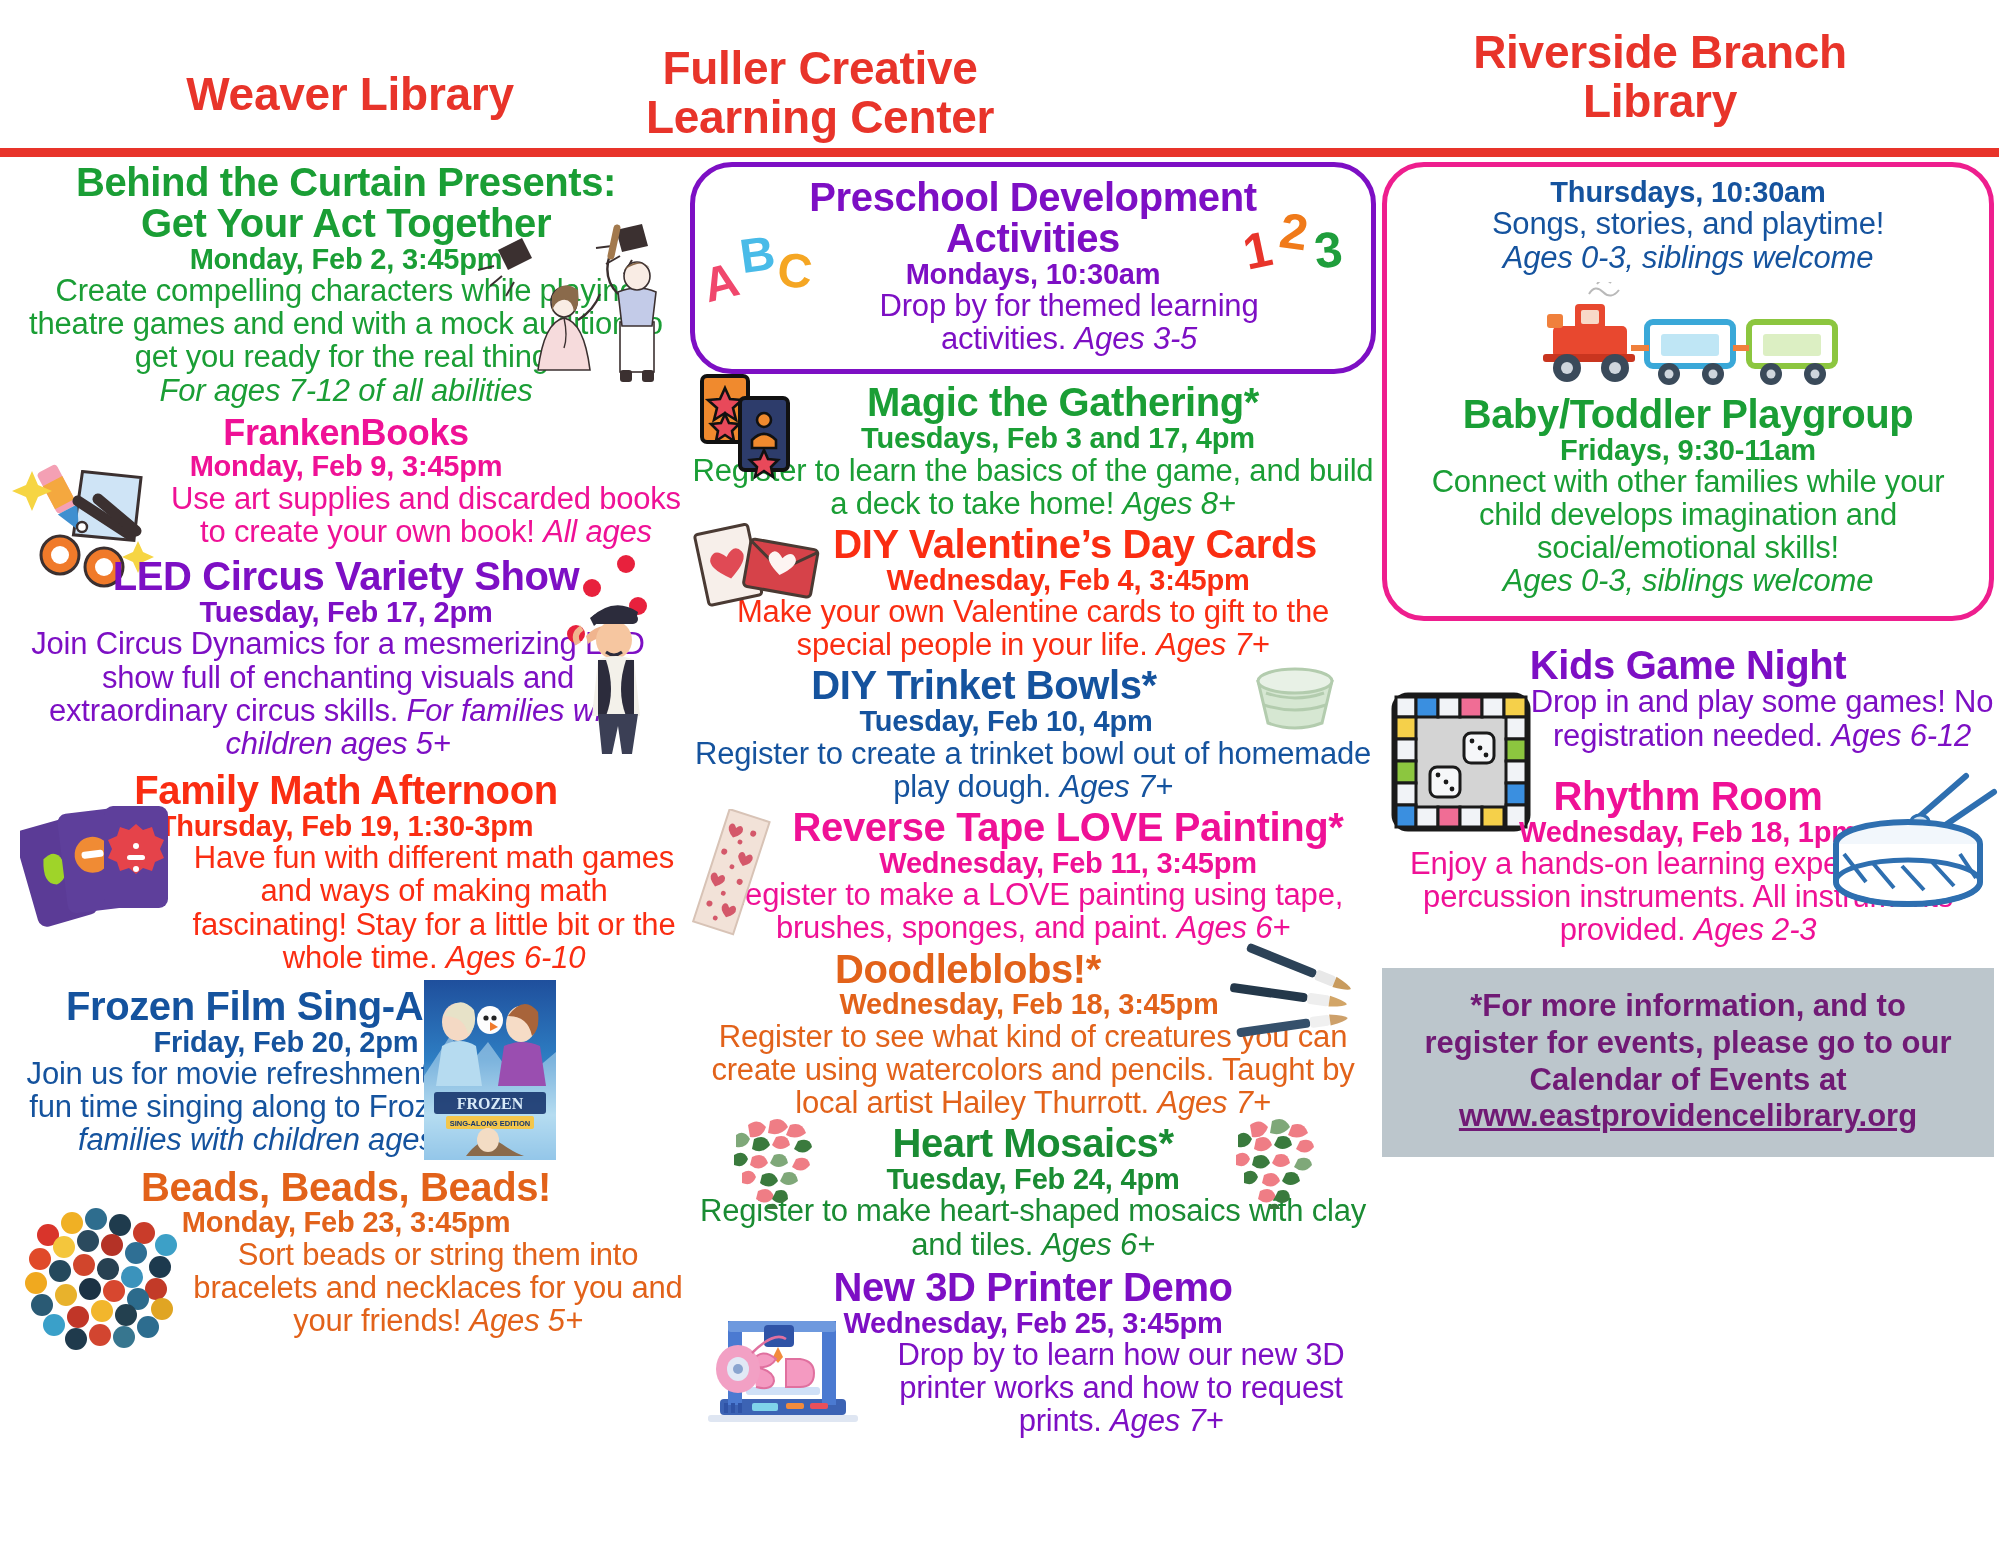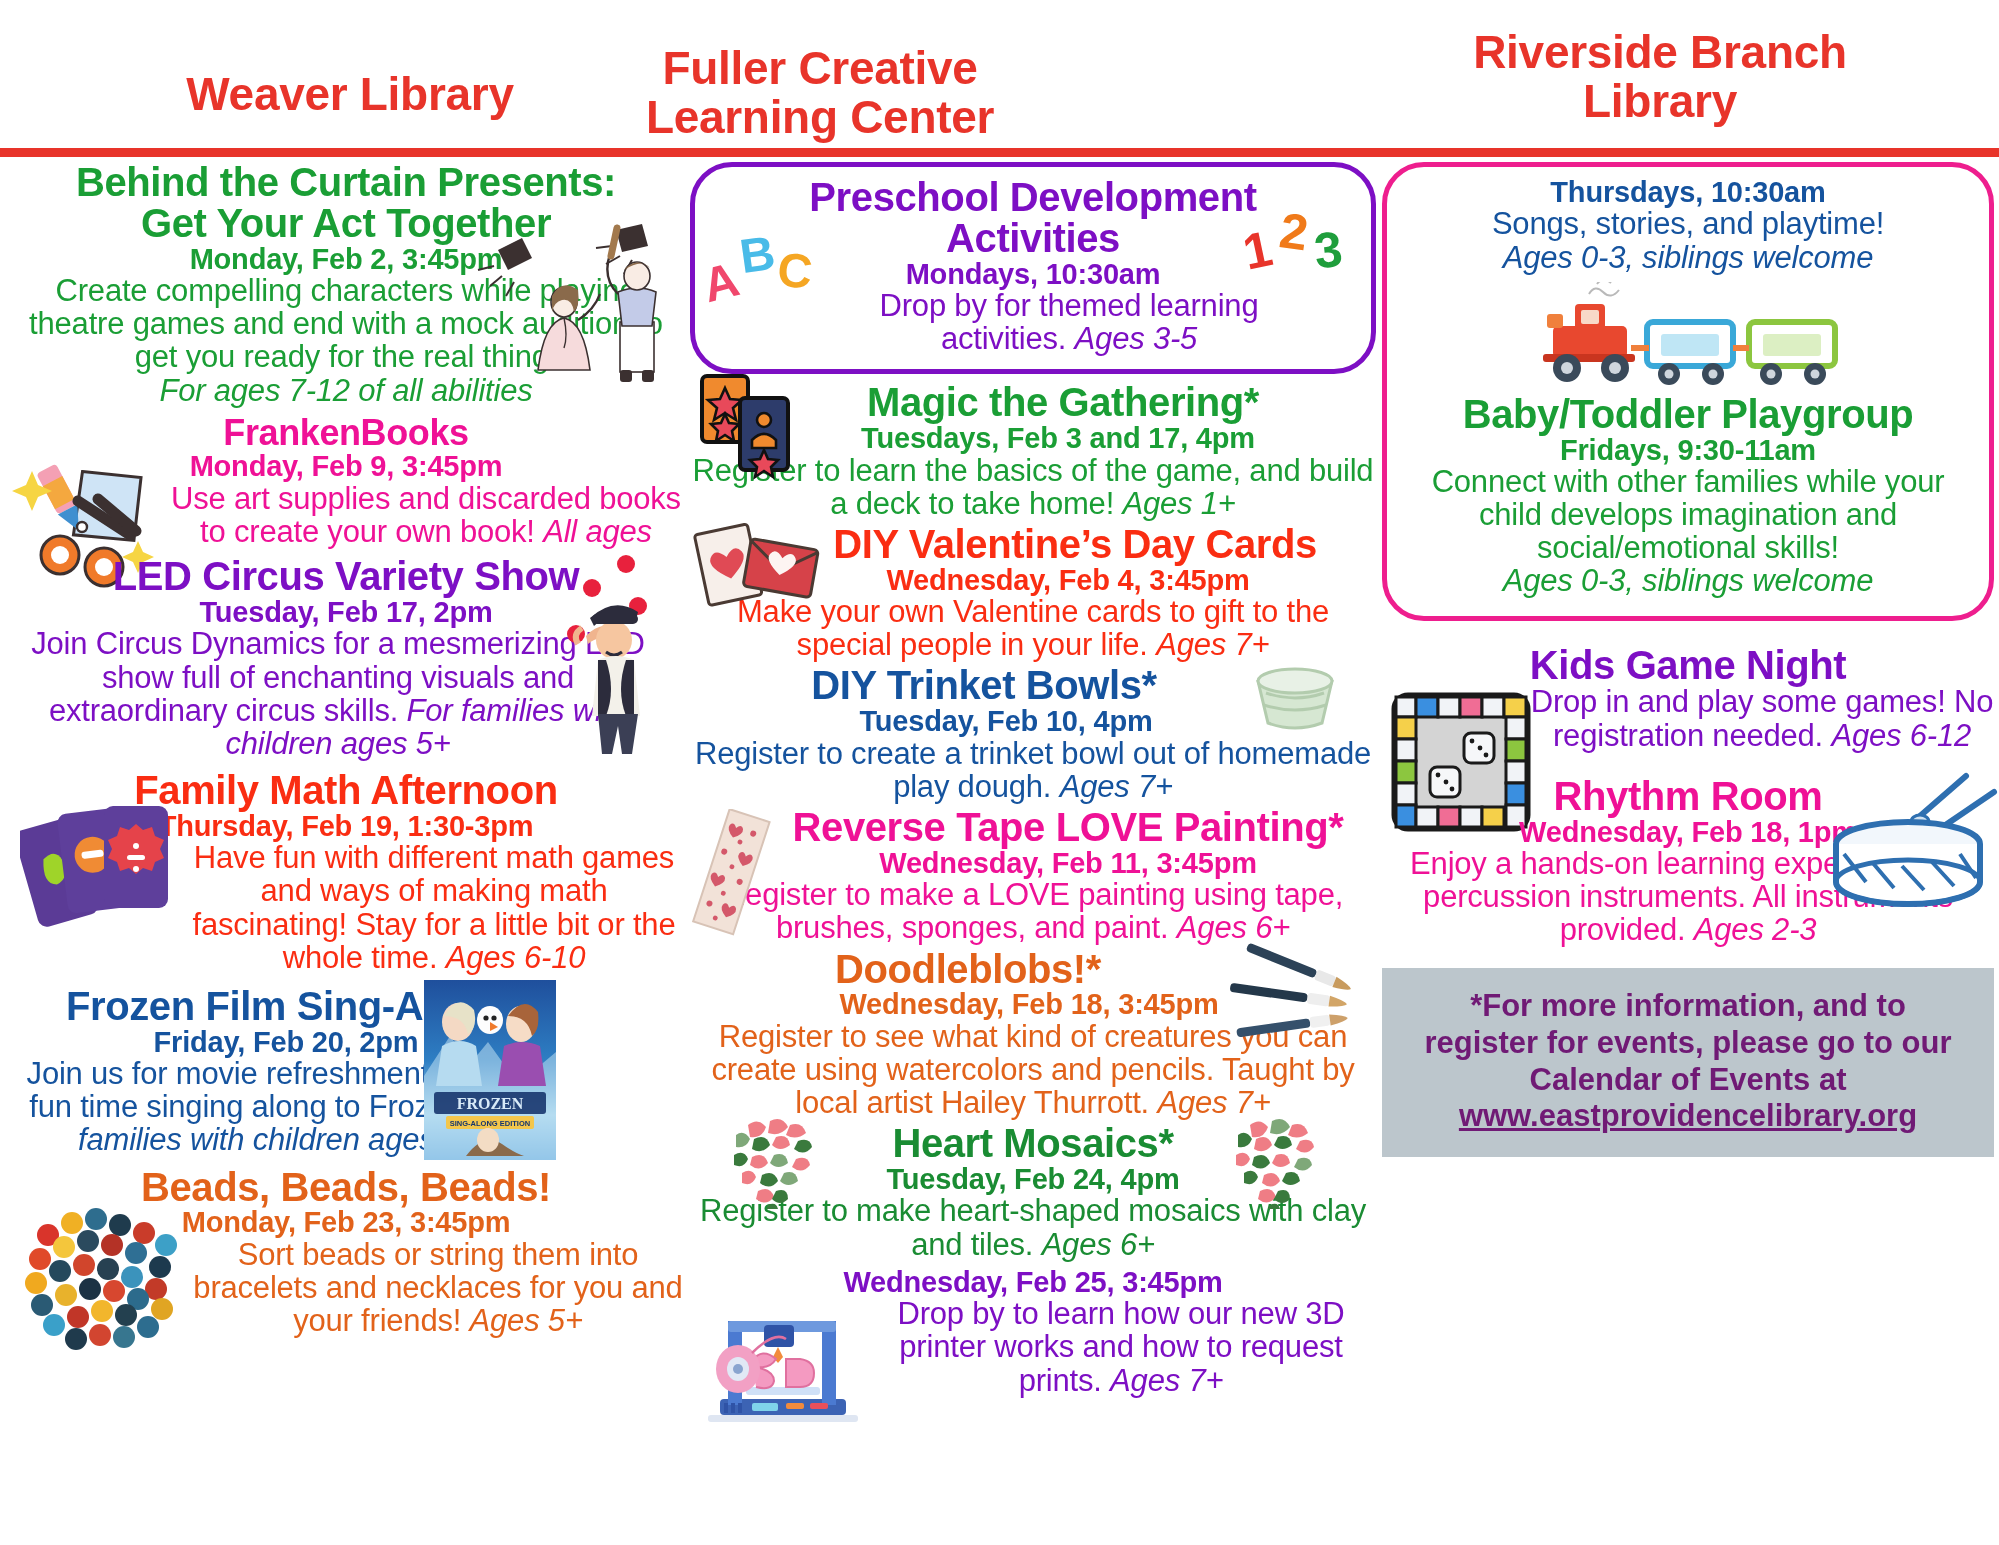--- a/index.html
+++ b/index.html
@@ -369,21 +369,21 @@
         <path d="M31 44 l4 9 10 1 -7 7 2 10 -9 -6 -9 6 2 -10 -7 -7 10 -1z" fill="#e8495a" stroke="#111" stroke-width="2.6"></path>
         <rect x="46" y="28" width="48" height="72" rx="5" fill="#2d3c6b" stroke="#111" stroke-width="4"></rect>
         <circle cx="70" cy="50" r="7" fill="#f08a2e" stroke="#111" stroke-width="2.6"></circle>
         <path d="M58 70 q12 -12 24 0 v8 h-24z" fill="#f08a2e" stroke="#111" stroke-width="2.6"></path>
         <path d="M70 80 l4 9 10 1 -7 7 2 10 -9 -6 -9 6 2 -10 -7 -7 10 -1z" fill="#e8495a" stroke="#111" stroke-width="2.6"></path>
       </svg>
       <div class="ev-title t-lg c-green center" style="padding-left:60px;">Magic the Gathering*</div>
       <div class="ev-when w-md c-green center" style="padding-left:50px;">Tuesdays, Feb 3 and 17, 4pm</div>
       <div class="ev-desc d-md c-green center">
         <span>Register to learn the basics of the game, and build a deck to take home!</span>
-        <em>Ages 1+</em>
+        <em>Ages 8+</em>
       </div>
     </div>
 
     <div class="event" style="padding-top:4px;">
       <svg class="art" width="140" height="110" viewBox="0 0 140 110" style="left:-6px; top:-6px;">
         <g transform="rotate(-12 48 54)">
           <rect x="18" y="14" width="54" height="72" rx="3" fill="#f7efea" stroke="#4a3a33" stroke-width="3"></rect>
           <path d="M45 42 q-10 -12 -16 -2 q-5 9 16 24 q21 -15 16 -24 q-6 -10 -16 2z" fill="#e04a55"></path>
         </g>
         <g transform="rotate(10 96 58)">
@@ -537,20 +537,21 @@
         <ellipse cx="44" cy="74" rx="11" ry="12" fill="#e1e8f5"></ellipse>
         <ellipse cx="44" cy="74" rx="5" ry="5" fill="#8aa4cf"></ellipse>
         <path d="M58 58 q22 -22 34 -14" fill="none" stroke="#e0709f" stroke-width="2.6"></path>
         <rect x="58" y="108" width="26" height="8" rx="2" fill="#7fd4ea"></rect>
         <rect x="92" y="108" width="18" height="6" rx="2" fill="#f28b3c"></rect>
         <rect x="116" y="108" width="18" height="6" rx="2" fill="#e8505a"></rect>
         <rect x="30" y="108" width="4" height="10" fill="#2f53a6"></rect>
         <rect x="37" y="108" width="4" height="10" fill="#2f53a6"></rect>
         <rect x="44" y="108" width="4" height="10" fill="#2f53a6"></rect>
       </svg>
+      <div class="ev-title t-lg c-purple center">New 3D Printer Demo</div>
       <div class="ev-when w-md c-purple center">Wednesday, Feb 25, 3:45pm</div>
       <div class="ev-desc d-md c-purple center" style="padding-left:176px;">
         <span>Drop by to learn how our new 3D printer works and how to request prints.</span>
         <em>Ages 7+</em>
       </div>
     </div>
 
   </div>
 
   <div class="col col-right">

